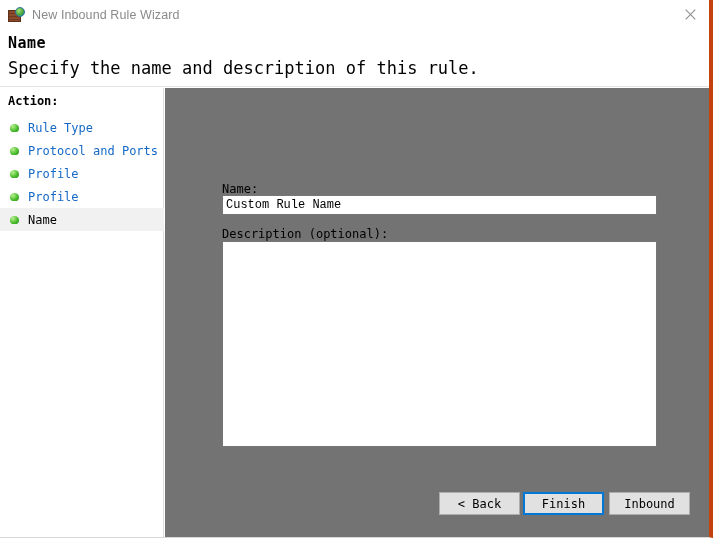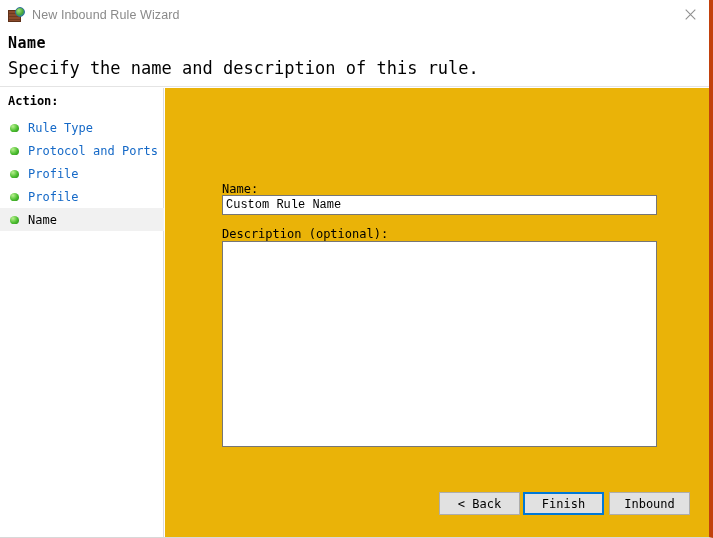--- a/index.html
+++ b/index.html
@@ -160,21 +160,21 @@
   .step-item.current .step-label {
     color: #000000;
   }
 
   
   .content {
     position: absolute;
     left: 165px; top: 88px;
     width: 547px;
     height: 450px;
-    background: #eab308;
+    background: #737373;
     box-sizing: border-box;
   }
 
   .field-label {
     position: absolute;
     font-family: "DejaVu Sans Mono", monospace;
     font-size: 12px;
     color: #000000;
     white-space: nowrap;
   }

